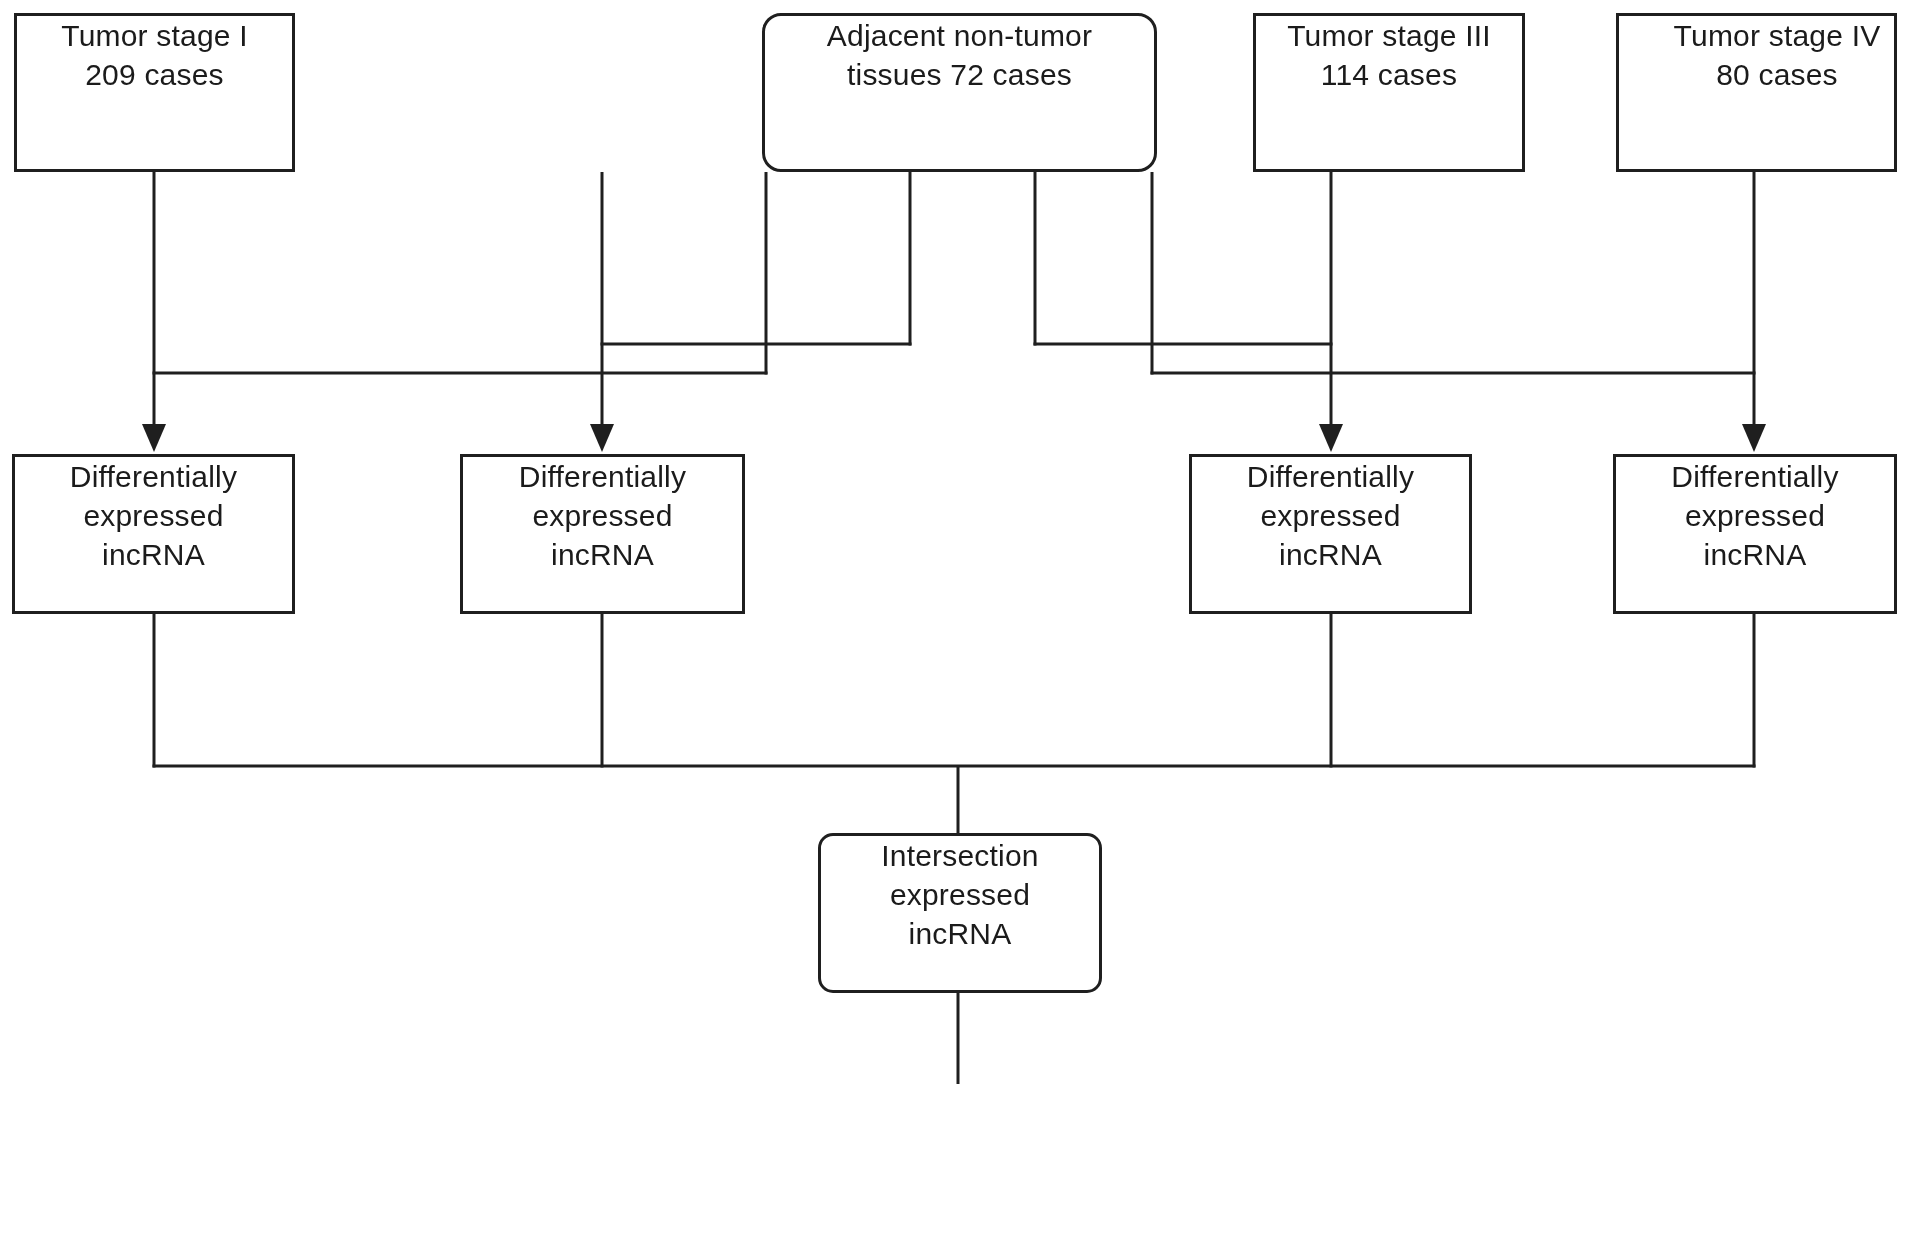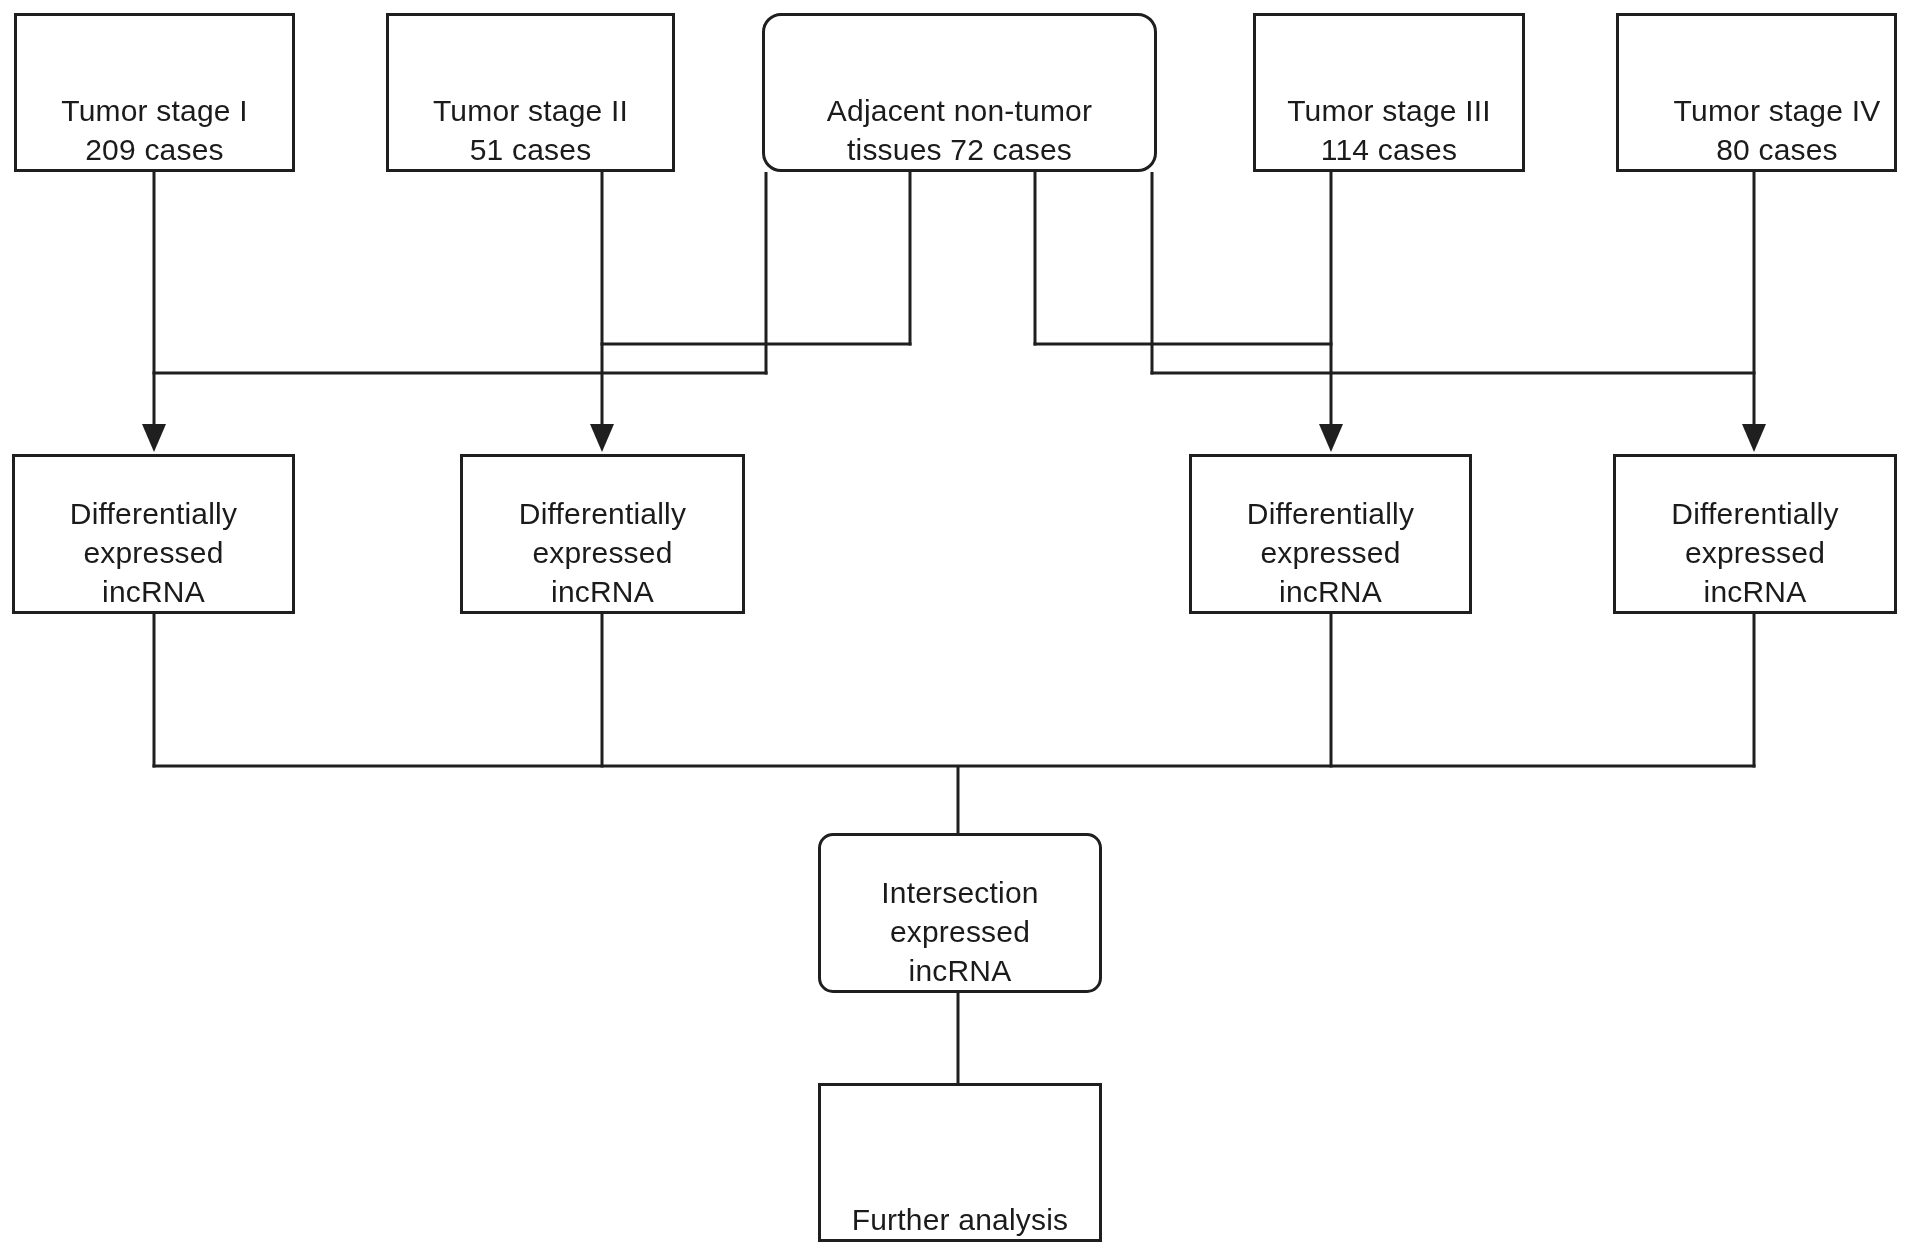--- a/index.html
+++ b/index.html
@@ -29,21 +29,21 @@
     fill: #1f1f1f;
     stroke: none;
   }
   .node {
     position: absolute;
     z-index: 2;
     box-sizing: border-box;
     background: #ffffff;
     border: 3px solid #1f1f1f;
     display: flex;
-    align-items: flex-end;
+    align-items: flex-start;
     justify-content: center;
     text-align: center;
   }
   .node .label {
     white-space: pre-line;
     font-size: 30px;
     line-height: 39px;
     color: #1b1b1b;
     letter-spacing: 0.2px;
   }
@@ -98,24 +98,20 @@
 
     <line x1="958" y1="766" x2="958" y2="834"></line>
 
     <line x1="958" y1="992" x2="958" y2="1084"></line>
   </svg>
 
   <div class="node b-stage1">
     <span class="label">Tumor stage I
 209 cases</span>
   </div>
-  <div class="node b-stage2">
-    <span class="label">Tumor stage II
-51 cases</span>
-  </div>
   <div class="node b-adjacent">
     <span class="label">Adjacent non-tumor
 tissues 72 cases</span>
   </div>
   <div class="node b-stage3">
     <span class="label">Tumor stage III
 114 cases</span>
   </div>
   <div class="node b-stage4">
     <span class="label">Tumor stage IV
@@ -141,17 +137,14 @@
     <span class="label">Differentially
 expressed
 incRNA</span>
   </div>
 
   <div class="node b-intersect">
     <span class="label">Intersection
 expressed
 incRNA</span>
   </div>
-  <div class="node b-further">
-    <span class="label">Further analysis</span>
-  </div>
 
 </div>
 
 </body></html>

